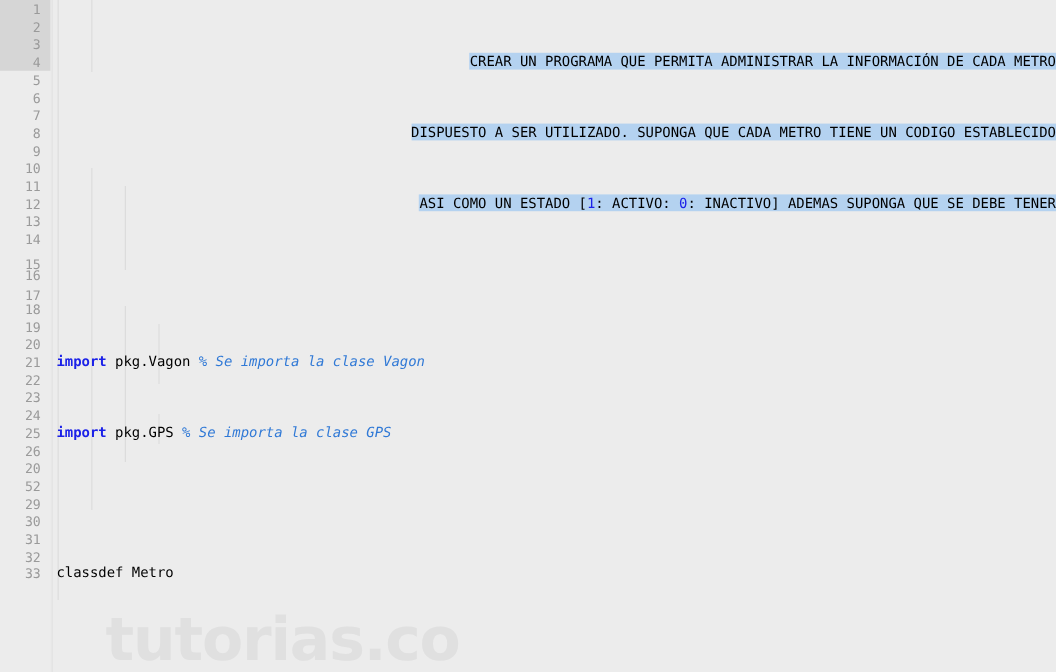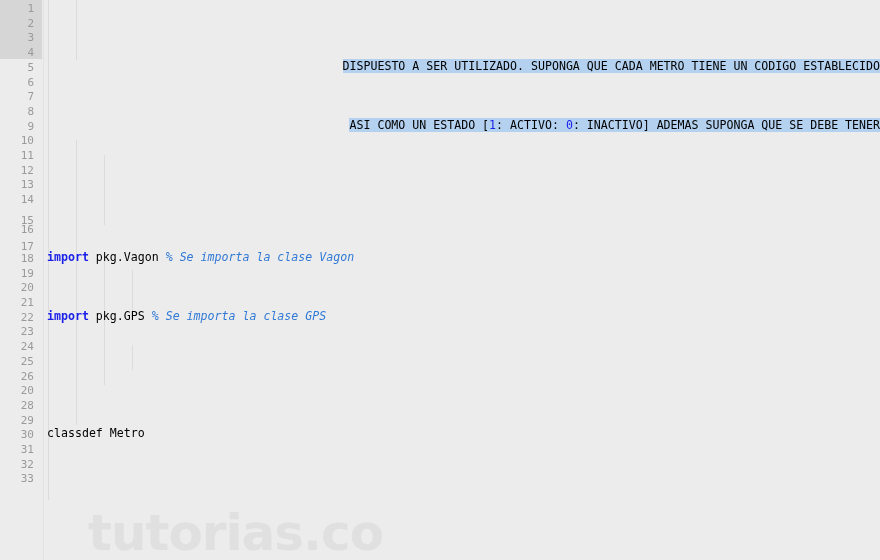--- a/index.html
+++ b/index.html
@@ -145,39 +145,40 @@
     <div class="gnum" style="top:251.9px;">18</div>
     <div class="gnum" style="top:266.6px;">19</div>
     <div class="gnum" style="top:281.3px;">20</div>
     <div class="gnum" style="top:296px;">21</div>
     <div class="gnum" style="top:310.7px;">22</div>
     <div class="gnum" style="top:325.4px;">23</div>
     <div class="gnum" style="top:340.1px;">24</div>
     <div class="gnum" style="top:354.8px;">25</div>
     <div class="gnum" style="top:369.5px;">26</div>
     <div class="gnum" style="top:384.2px;">20</div>
-    <div class="gnum" style="top:398.9px;">28</div>
+    <div class="gnum" style="top:398.9px;">52</div>
     <div class="gnum" style="top:413.6px;">29</div>
     <div class="gnum" style="top:428.3px;">30</div>
     <div class="gnum" style="top:443px;">31</div>
     <div class="gnum" style="top:457.7px;">32</div>
     <div class="gnum" style="top:472.4px;margin-left:28px;">33</div>
   </div>
   <div id="gutter-line"></div>
 
   <div class="indent-guide" style="left:48px; top:0px;  height:500px;"></div>
   <div class="indent-guide" style="left:76px; top:0px;  height:60px;"></div>
   <div class="indent-guide" style="left:76px; top:140px;height:285px;"></div>
   <div class="indent-guide" style="left:104px;top:155px;height:70px;"></div>
   <div class="indent-guide" style="left:104px;top:255px;height:130px;"></div>
   <div class="indent-guide" style="left:132px;top:270px;height:50px;"></div>
   <div class="indent-guide" style="left:132px;top:345px;height:25px;"></div>
 
   <div id="code">
 
+    <div class="line line-sel"><span class="sel">CREAR UN PROGRAMA QUE PERMITA ADMINISTRAR LA INFORMACIÓN DE CADA METRO</span></div>
 
     <div class="line line-sel"><span class="sel">DISPUESTO A SER UTILIZADO. SUPONGA QUE CADA METRO TIENE UN CODIGO ESTABLECIDO</span></div>
 
     <div class="line line-sel"><span class="sel"><span>ASI COMO UN ESTADO [</span><span class="num">1</span><span>: ACTIVO: </span><span class="num">0</span><span>: INACTIVO] ADEMAS SUPONGA QUE SE DEBE TENER</span></span></div>
 
 
     <div class="line"><span></span></div>
 
     <div class="line"><span class="kw">import</span><span> pkg.Vagon </span><span class="cmt">% Se importa la clase Vagon</span></div>
 

